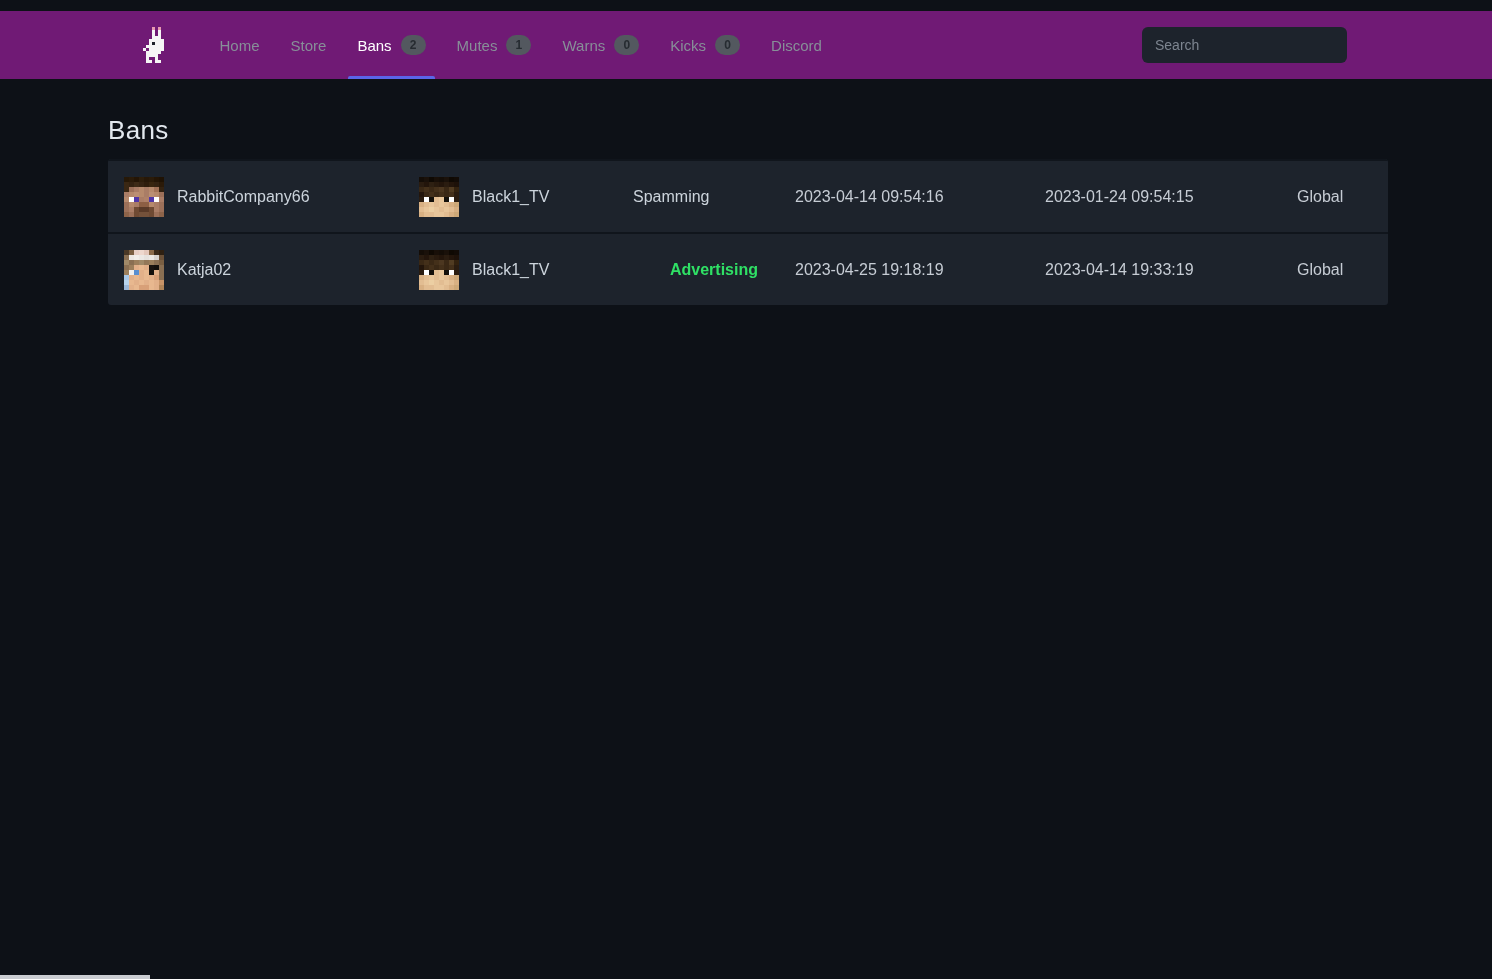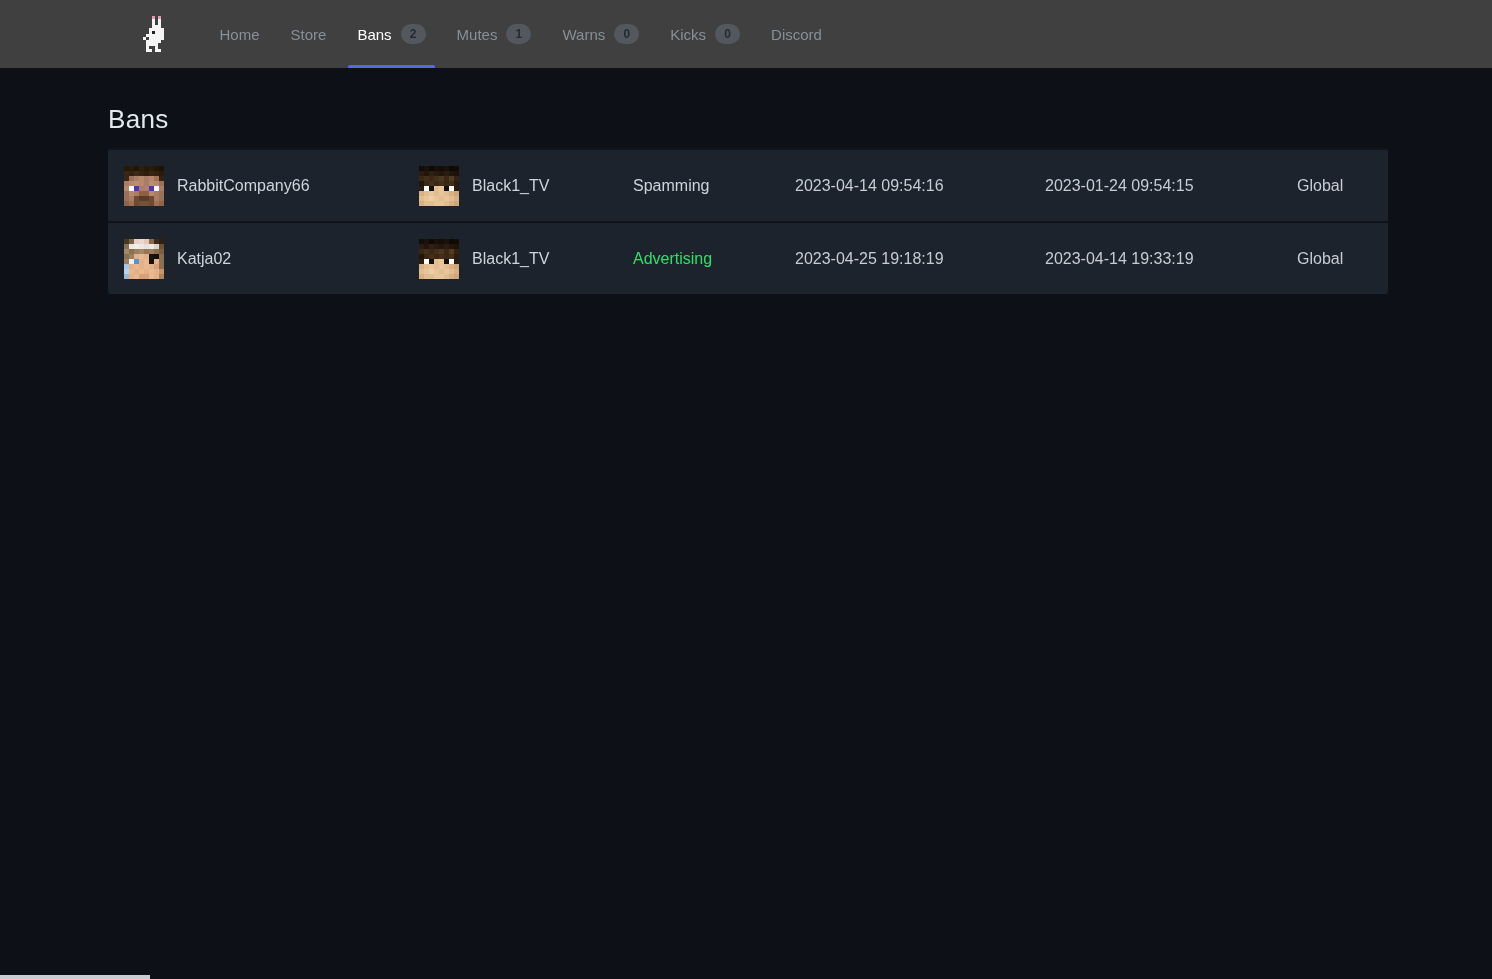--- a/index.html
+++ b/index.html
@@ -9,25 +9,26 @@
     background:#0d1117;
     font-family:"Liberation Sans", sans-serif;
     position:relative;
     overflow:hidden;
     color:#c9d1d9;
   }
 
   
   .navbar {
     height:68px;
-    background:#404040;
+    background:#701a75;
     display:flex;
     align-items:center;
     padding-left:143px;
     padding-right:145px;
+    margin-top:11px;
   }
   .logo { margin-right:34px; flex:0 0 auto; }
   .pixel-grid { display:grid; }
   .nav-items { display:flex; align-items:stretch; height:68px; }
   .nav-item {
     position:relative;
     display:flex;
     align-items:center;
     height:68px;
     padding:0 15.5px;
@@ -109,21 +110,21 @@
   }
   .col-player    { width:295px; display:flex; align-items:center; }
   .col-moderator { width:214px; display:flex; align-items:center; }
   .col-reason    { width:162px; }
   .col-date      { width:250px; }
   .col-expires   { width:252px; }
   .col-server    { flex:1; }
   .avatar { width:40px; height:40px; margin-right:13px; flex:0 0 auto; }
   .cell-text { font-size:16px; color:#ccd4dc; }
   .date-text { font-size:16px; color:#c6ccd4; }
-  .reason-bold { font-weight:normal; }
+  .reason-bold { font-weight:bold;text-align:center; }
 
   
   .hscrollbar {
     position:absolute;
     left:0; bottom:0;
     width:150px; height:4px;
     background:#c9ccd1;
   }
 </style>
 </head>
@@ -263,20 +264,21 @@
     </div>
     <div class="nav-item">
       <span>Kicks</span>
       <span class="nav-badge">0</span>
     </div>
     <div class="nav-item">
       <span>Discord</span>
     </div>
   </nav>
 
+  <input class="search-box" type="text" placeholder="Search" style="">
 </header>
 
 <main class="main">
   <h1 class="page-title">Bans</h1>
 
   <section class="bans-table">
 
     <div class="trow">
       <div class="col-player">
         <div class="avatar pixel-grid" style="grid-template-columns: repeat(8, 5px);">

